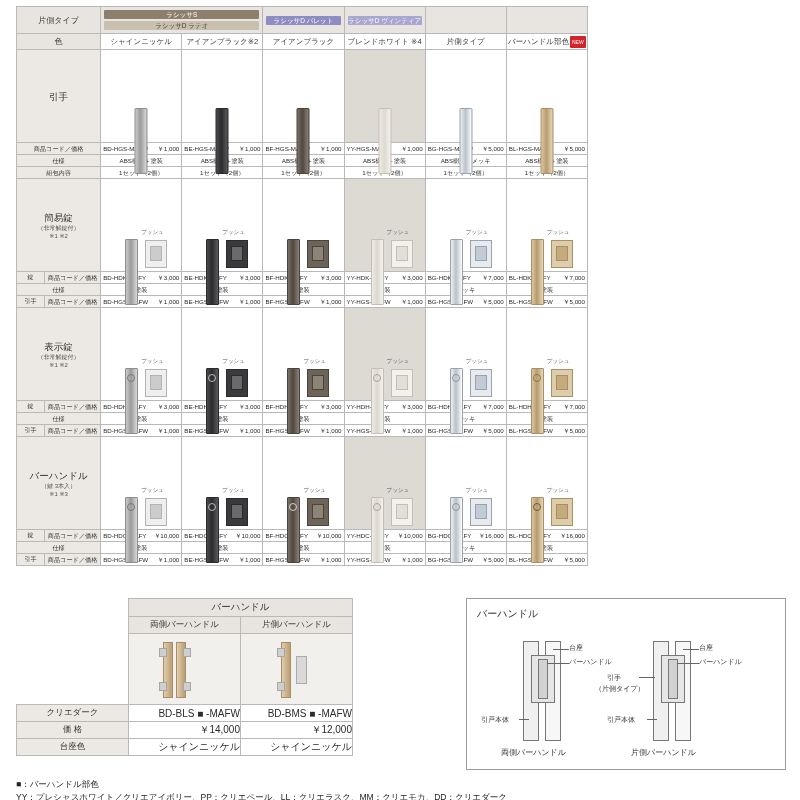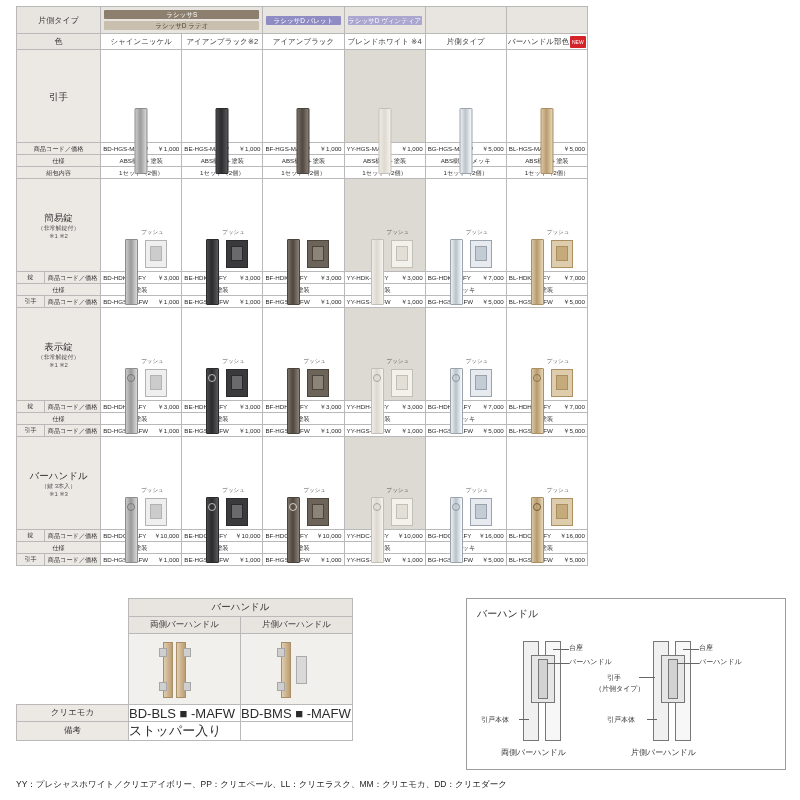--- a/index.html
+++ b/index.html
@@ -37,21 +37,21 @@
   .plate{position:absolute;border:1px solid #b3b3b3;background:#efefef;}
   .push{position:absolute;font-size:5.5px;color:#555;}
   .keyhole{position:absolute;border-radius:50%;border:1px solid #777;}
 
   
   table.bh{border-collapse:collapse;table-layout:fixed;width:336px;position:absolute;left:16px;top:592px;}
   table.bh td{border:1px solid #b9b9b9;padding:0;font-weight:normal;}
   .bh-title{background:#e8e5e0;font-size:9.5px;text-align:center;color:#333;height:17px;}
   .bh-sub{background:#e8e5e0;font-size:8.5px;text-align:center;color:#333;height:16px;}
   .bh-lab{background:#ece9e4;font-size:8.5px;text-align:center;color:#333;height:16px;}
-  .bh-val{font-size:13px;text-align:left;color:#2b2b2b;height:16px;}
+  .bh-val{font-size:10px;text-align:right;color:#2b2b2b;height:16px;}
   .bh-img{background:#f2f0ed;height:70px;position:relative;}
 
   
   .diagram{position:absolute;left:466px;top:592px;width:318px;height:170px;border:1px solid #9b9b9b;background:#fff;}
   .diagram .dtitle{position:absolute;left:10px;top:8px;font-size:10px;color:#333;}
   .dcap{position:absolute;font-size:8px;color:#333;}
   .dlabel{position:absolute;font-size:7px;color:#333;white-space:nowrap;}
   .dline{position:absolute;background:#666;height:1px;}
   .dframe{position:absolute;border:1px solid #777;}
 
@@ -589,28 +589,33 @@
         <div style="position:absolute;left:54px;top:48px;width:6px;height:7px;background:#cfcfcf;border:1px solid #a7a7a7;"></div>
       </td>
       <td class="bh-img">
         <div style="position:absolute;left:40px;top:8px;width:8px;height:54px;background:linear-gradient(90deg,#e0cdb0,#bb9d72);border:1px solid #a98f67;"></div>
         <div style="position:absolute;left:36px;top:14px;width:6px;height:7px;background:#cfcfcf;border:1px solid #a7a7a7;"></div>
         <div style="position:absolute;left:36px;top:48px;width:6px;height:7px;background:#cfcfcf;border:1px solid #a7a7a7;"></div>
         <div style="position:absolute;left:55px;top:22px;width:9px;height:26px;background:#d9d9d9;border:1px solid #aaa;"></div>
       </td>
     </tr>
     <tr>
-      <td class="bh-lab">クリエモカ</td>
+      <td class="bh-lab">クリエダーク</td>
       <td class="bh-val">BD-BLS ■ -MAFW</td>
       <td class="bh-val">BD-BMS ■ -MAFW</td>
     </tr>
     <tr>
-      <td class="bh-lab">備考</td>
-      <td class="bh-val">ストッパー入り</td>
-      <td class="bh-val"></td>
+      <td class="bh-lab">価 格</td>
+      <td class="bh-val">￥14,000</td>
+      <td class="bh-val">￥12,000</td>
+    </tr>
+    <tr>
+      <td class="bh-lab">台座色</td>
+      <td class="bh-val">シャインニッケル</td>
+      <td class="bh-val">シャインニッケル</td>
     </tr>
   </tbody>
     </table>
 
   <div class="diagram">
     <div class="dtitle">バーハンドル</div>
 
     <div class="dframe" style="left:56px;top:42px;width:14px;height:98px;background:#f0f0f0;"></div>
     <div class="dframe" style="left:78px;top:42px;width:14px;height:98px;background:#f7f7f7;"></div>
     <div class="dframe" style="left:64px;top:56px;width:22px;height:46px;background:#e6e6e6;"></div>
@@ -640,16 +645,17 @@
     <div class="dlabel" style="left:128px;top:85px;">（片側タイプ）</div>
     <div class="dline" style="left:172px;top:78px;width:16px;"></div>
 
     <div class="dlabel" style="left:140px;top:116px;">引戸本体</div>
     <div class="dline" style="left:180px;top:120px;width:10px;"></div>
 
     <div class="dcap" style="left:164px;top:148px;">片側バーハンドル</div>
   </div>
 
   <div class="notes">
+    <div>■：バーハンドル部色</div>
     <div>YY：プレシャスホワイト／クリエアイボリー、PP：クリエペール、LL：クリエラスク、MM：クリエモカ、DD：クリエダーク</div>
   </div>
 
 </div>
 
 </body></html>

